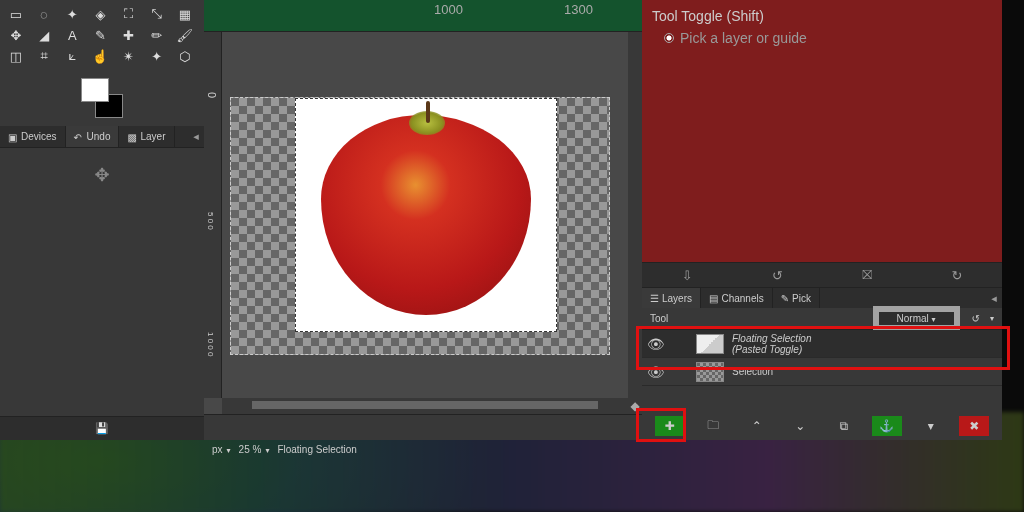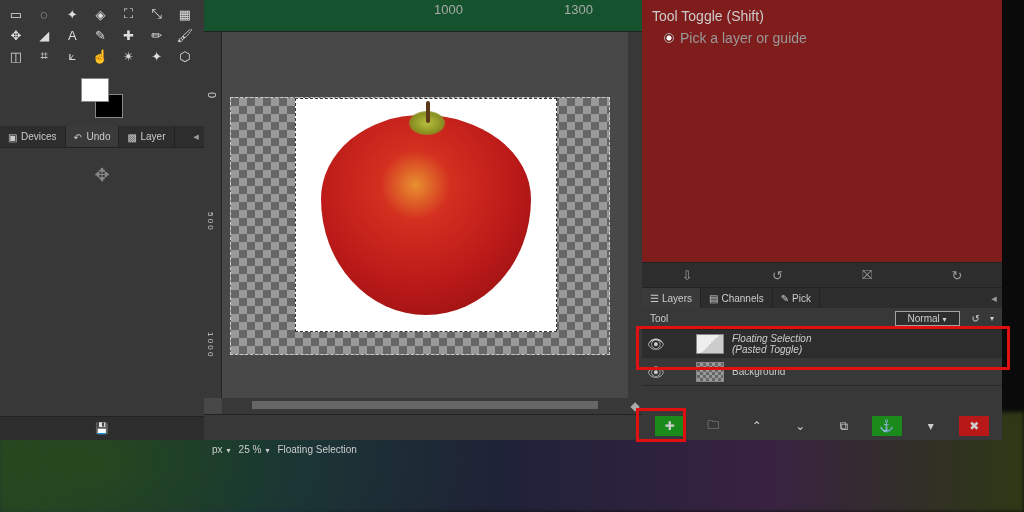--- a/index.html
+++ b/index.html
@@ -51,21 +51,21 @@
   .icon-bar { height: 26px; background: #2d2d2d; display: flex; justify-content: space-around; align-items: center; border-top: 1px solid #222; border-bottom: 1px solid #222; }
   .icon-bar span { color: #999; font-size: 13px; cursor: pointer; }
   .layers-panel { background: #383838; display: flex; flex-direction: column; }
   .layers-tabs { display: flex; background: #2d2d2d; height: 20px; }
   .ltab { padding: 3px 8px; font-size: 10px; display: flex; align-items: center; gap: 3px; border-right: 1px solid #222; cursor: pointer; }
   .ltab.active { background: #3a3a3a; }
   .ltab-filler { flex: 1; }
   .ltab-btn { width: 16px; display: flex; align-items: center; justify-content: center; color: #999; }
   .mode-row { height: 22px; display: flex; align-items: center; padding: 0 8px; gap: 6px; border-bottom: 1px solid #222; font-size: 10px; }
   .mode-row .filler { flex: 1; }
-  .mode-dropdown { padding: 1px 12px; background: #2d2d2d; border: 1px solid #a3a3a3; }
+  .mode-dropdown { padding: 1px 18px; background: #2d2d2d; border: 6px solid #a3a3a3; }
   .opacity-row { height: 22px; display: flex; align-items: center; background: #555; padding: 0 8px; font-size: 10px; }
   .opacity-row .filler { flex: 1; }
   .opacity-spinner { width: 12px; background: #2d2d2d; height: 18px; display: flex; flex-direction: column; font-size: 6px; color: #aaa; align-items: center; justify-content: center; margin-left: 4px; }
   .layer-list { background: #383838; position: relative; }
   .red-box-big { position: absolute; top: -4px; left: -6px; right: -8px; height: 44px; border: 3px solid #e01010; pointer-events: none; z-index: 5; }
   .layer-row { display: flex; align-items: center; height: 28px; padding: 0 4px; gap: 8px; border-bottom: 1px solid #2a2a2a; }
   .layer-row.active { background: #2d2d2d; }
   .eye { width: 20px; color: #ccc; text-align: center; font-size: 14px; }
   .link-col { width: 14px; }
   .thumb { width: 28px; height: 20px; background: #fff; border: 1px solid #888; }
@@ -233,21 +233,21 @@
           <div class="thumb floating-th"></div>
           <div class="layer-name">
             <em>Floating Selection</em>
             <em>(Pasted Toggle)</em>
           </div>
         </div>
         <div class="layer-row">
           <div class="eye">👁</div>
           <div class="link-col"></div>
           <div class="thumb checker-th"></div>
-          <div class="layer-name">Background</div>
+          <div class="layer-name">Selection</div>
         </div>
         <div style="height:26px"></div>
       </div>
       <div class="layer-btn-bar">
         <div class="red-box-small"></div>
         <div class="lbtn green">✚</div>
         <div class="lbtn">🗀</div>
         <div class="lbtn">⌃</div>
         <div class="lbtn">⌄</div>
         <div class="lbtn">⧉</div>

